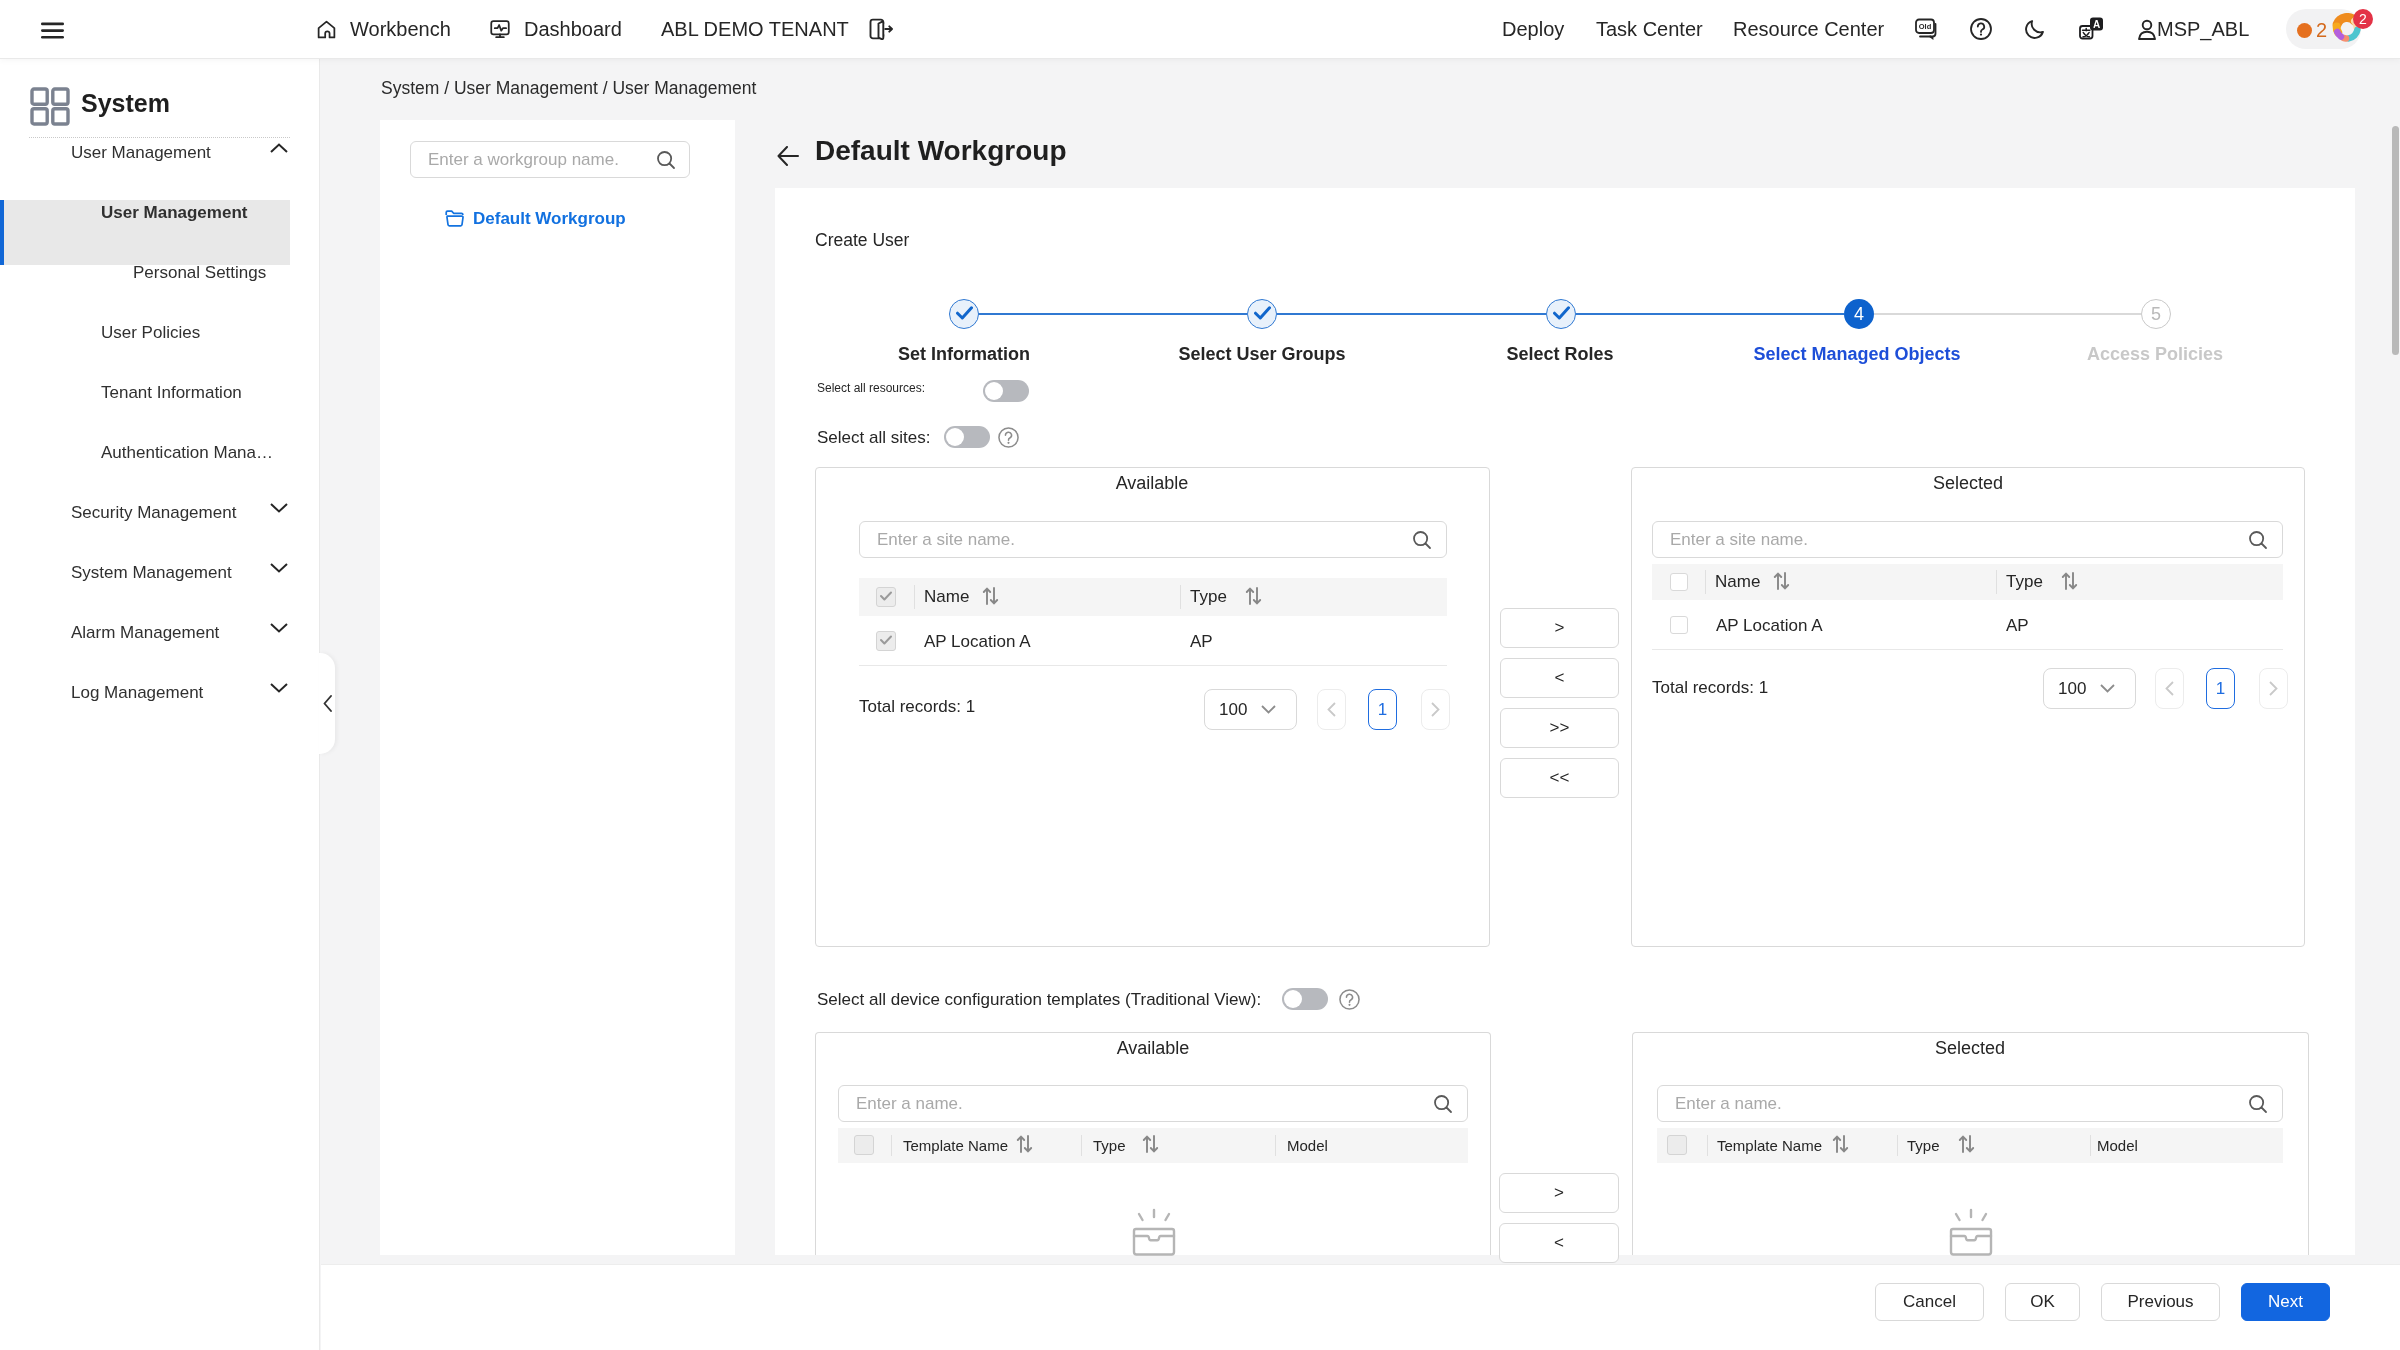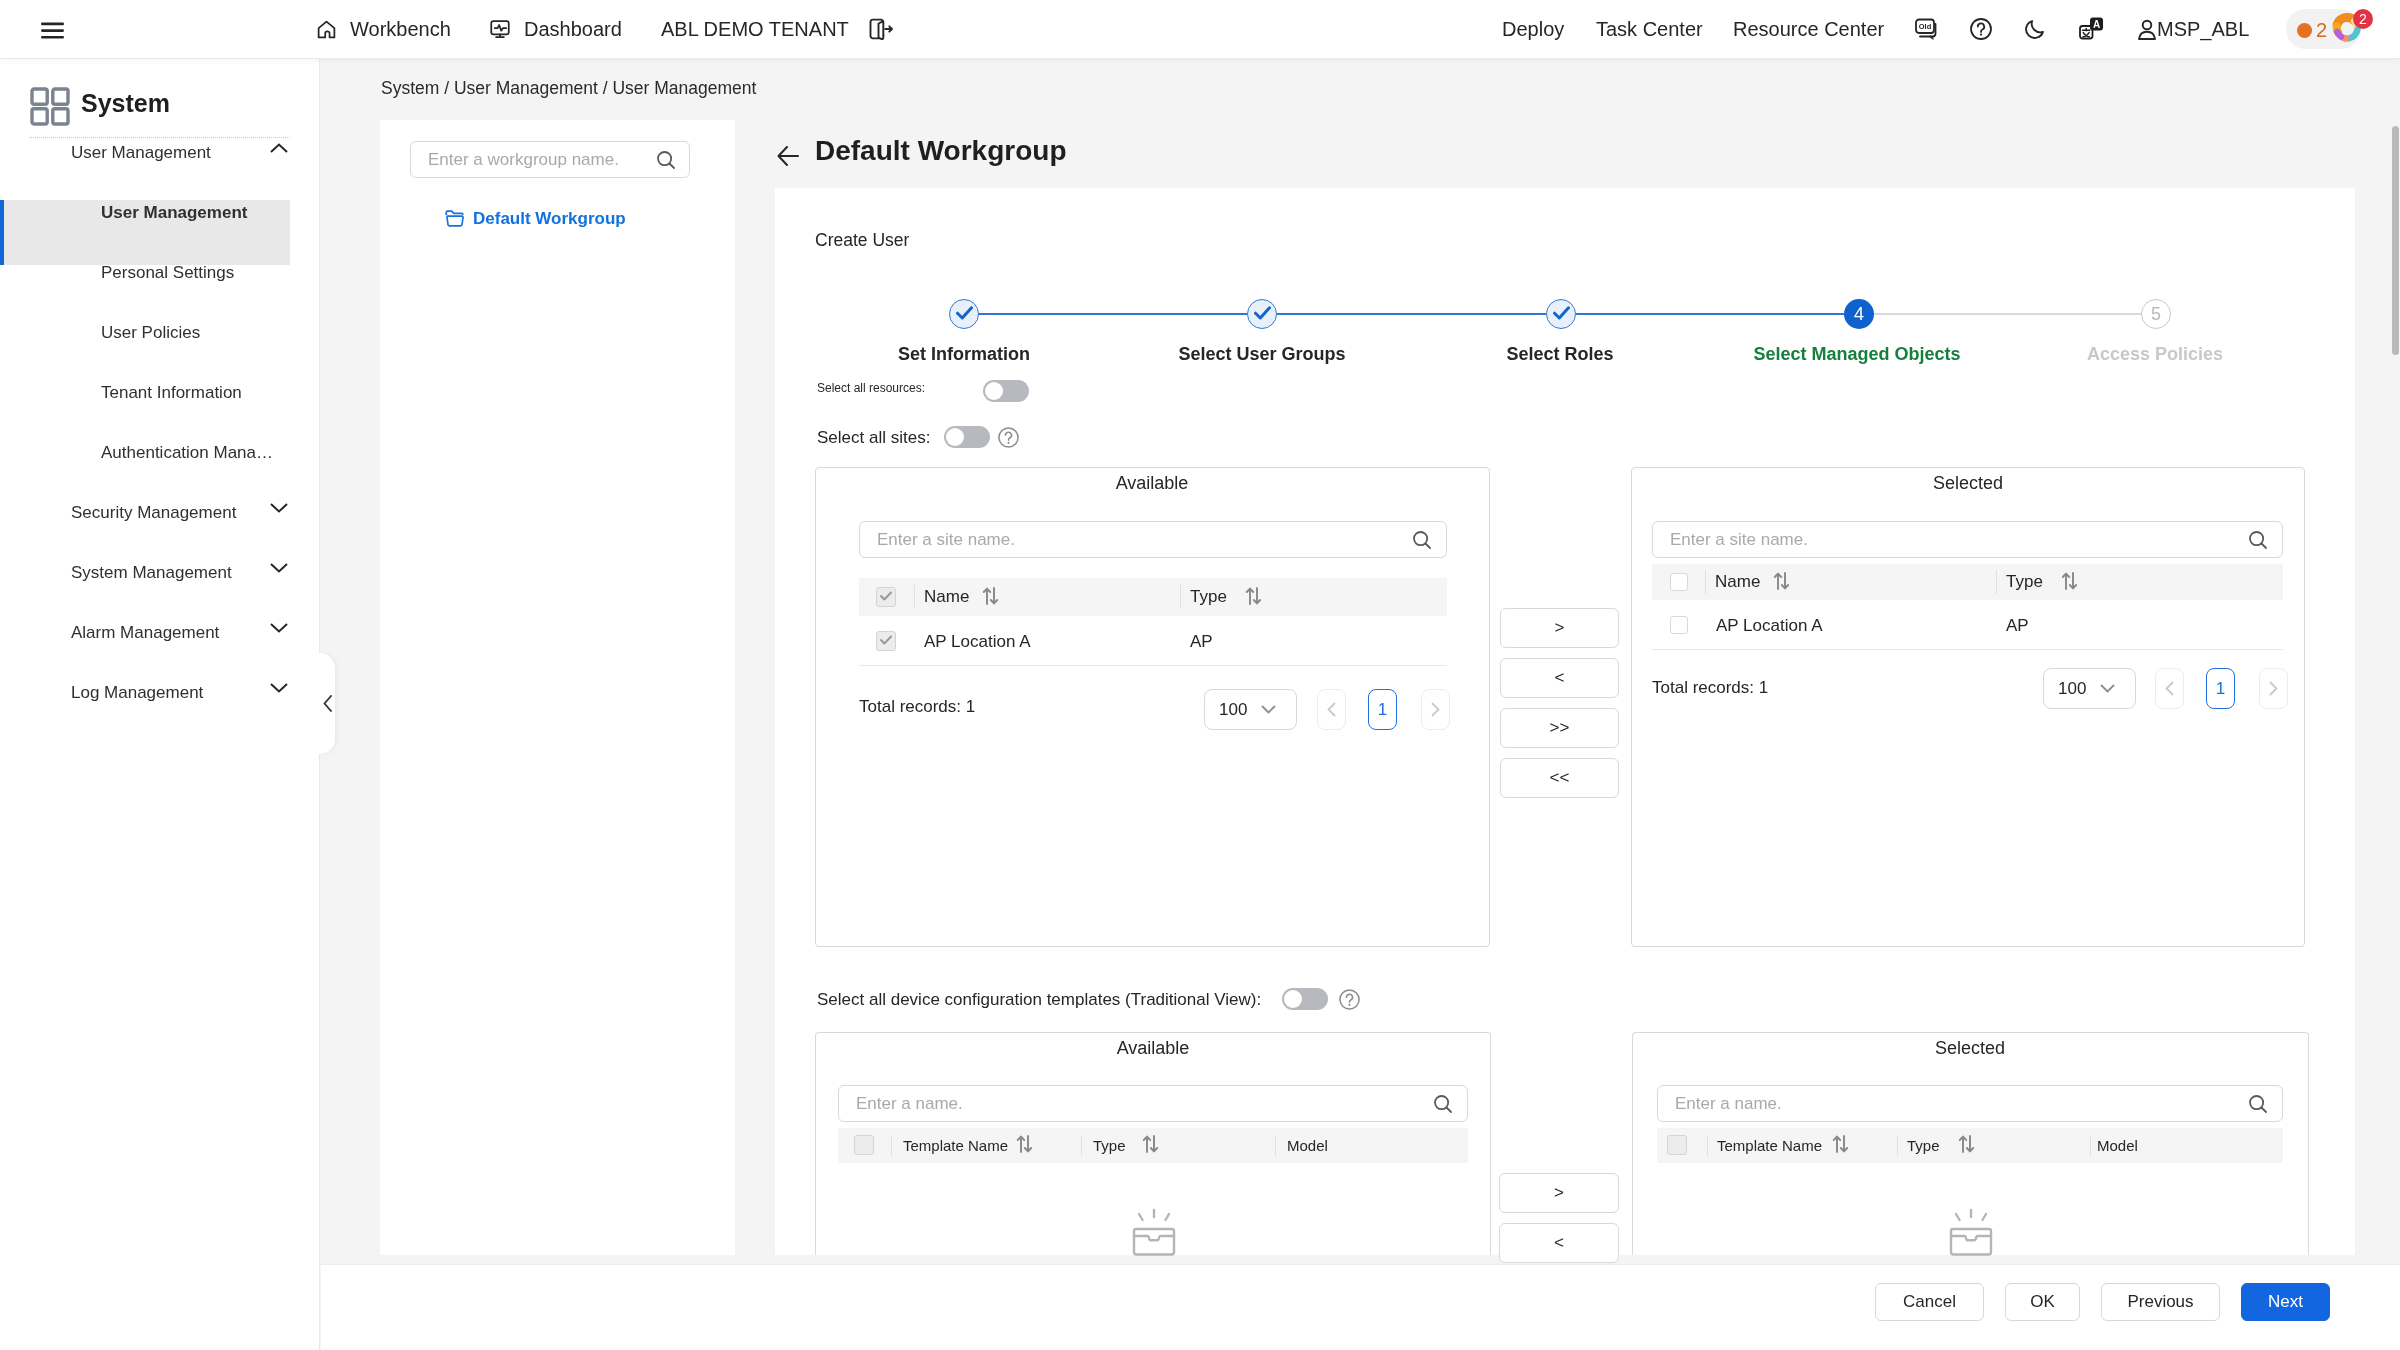--- a/index.html
+++ b/index.html
@@ -147,21 +147,21 @@
     <svg class="chev" width="18" height="10" viewBox="0 0 18 10" fill="none" stroke="#262626" stroke-width="2">
           <path d="M1 9 9 1.5 17 9"></path>
         </svg>
   </div>
   <div id="selitem">
         <div class="bar"></div>
       </div>
   <div class="mitem" style="top:144px; font-weight:bold; z-index:2;">
         <span class="txt2">User Management</span>
       </div>
-  <div class="mitem" style="top:204px;">
+  <div class="mitem" style="top:204px;margin-left:32px;">
         <span class="txt2">Personal Settings</span>
       </div>
   <div class="mitem" style="top:264px;">
         <span class="txt2">User Policies</span>
       </div>
   <div class="mitem" style="top:324px;">
         <span class="txt2">Tenant Information</span>
       </div>
   <div class="mitem" style="top:384px;">
         <span class="txt2">Authentication Mana…</span>
@@ -244,21 +244,21 @@
 <div class="scirc" style="left:1561px; top:314px; background:#e8f1fb; border:1.5px solid #3079d2;">
       <svg style="margin:6px 0 0 5.5px;" width="17" height="14" viewBox="0 0 17 14" fill="none" stroke="#1166cc" stroke-width="3" stroke-linecap="round" stroke-linejoin="round">
         <path d="M1.5 7.2 6.3 12 15.5 1.8"></path>
       </svg>
     </div>
 <div class="scirc" style="left:1859px; top:314px; background:#0d62cd; color:#fff; font-size:18px; display:flex; align-items:center; justify-content:center;">4</div>
 <div class="scirc" style="left:2156px; top:314px; background:#fff; border:1.5px solid #c9c9c9; color:#b9b9b9; font-size:18px; display:flex; align-items:center; justify-content:center;">5</div>
 <div class="steplbl" style="left:964px; top:344px;">Set Information</div>
 <div class="steplbl" style="left:1262px; top:344px;">Select User Groups</div>
 <div class="steplbl" style="left:1560px; top:344px;">Select Roles</div>
-<div class="steplbl" style="left:1857px; top:344px; color:#15803d;">Select Managed Objects</div>
+<div class="steplbl" style="left:1857px; top:344px; color:#1d4ed8;">Select Managed Objects</div>
 <div class="steplbl" style="left:2155px; top:344px; color:#c8c8c8;">Access Policies</div>
 
 <div class="abs" style="left:817px; top:381px; font-size:12px;">Select all resources:</div>
 <div class="toggle" style="left:983px; top:380px;">
       <div class="knob"></div>
     </div>
 <div class="abs" style="left:817px; top:428px; font-size:17px;">Select all sites:</div>
 <div class="toggle" style="left:944px; top:426px;">
       <div class="knob"></div>
     </div>

